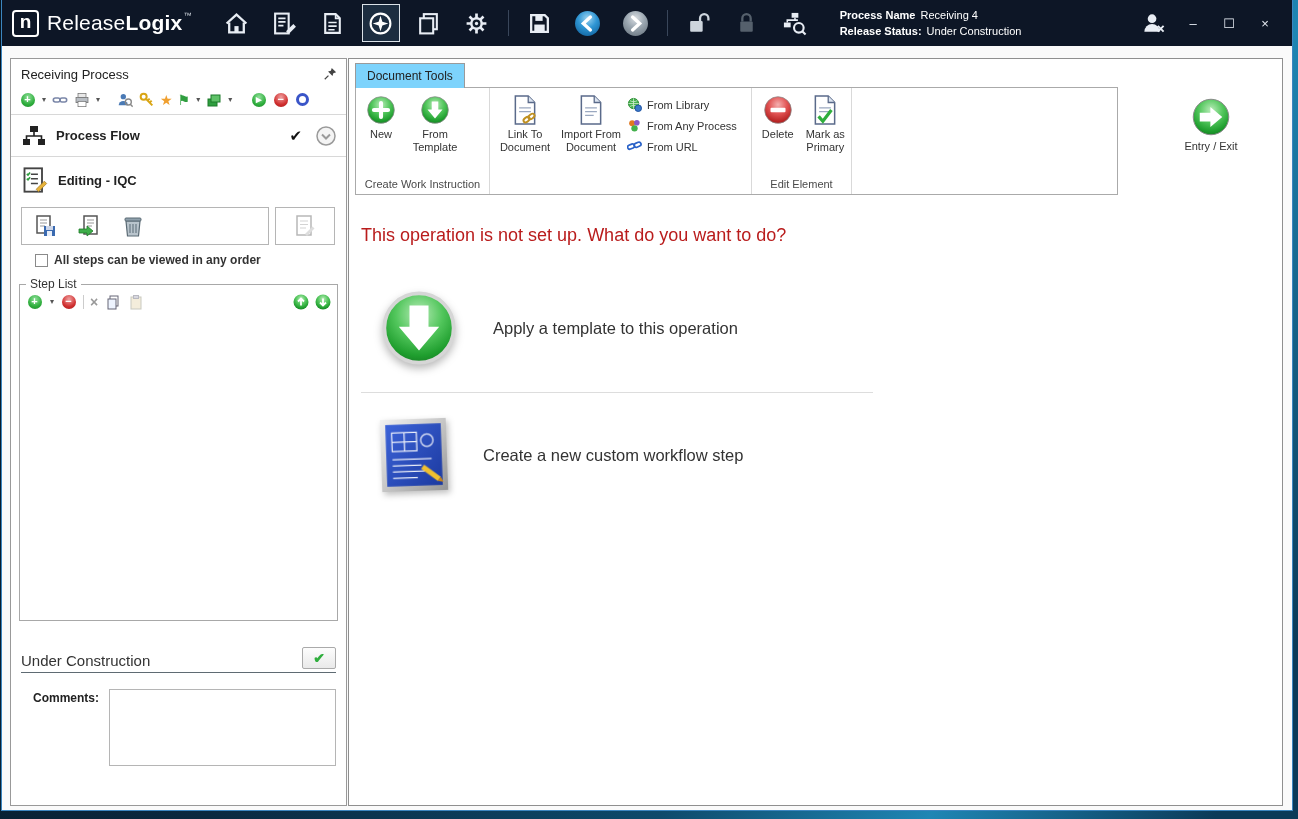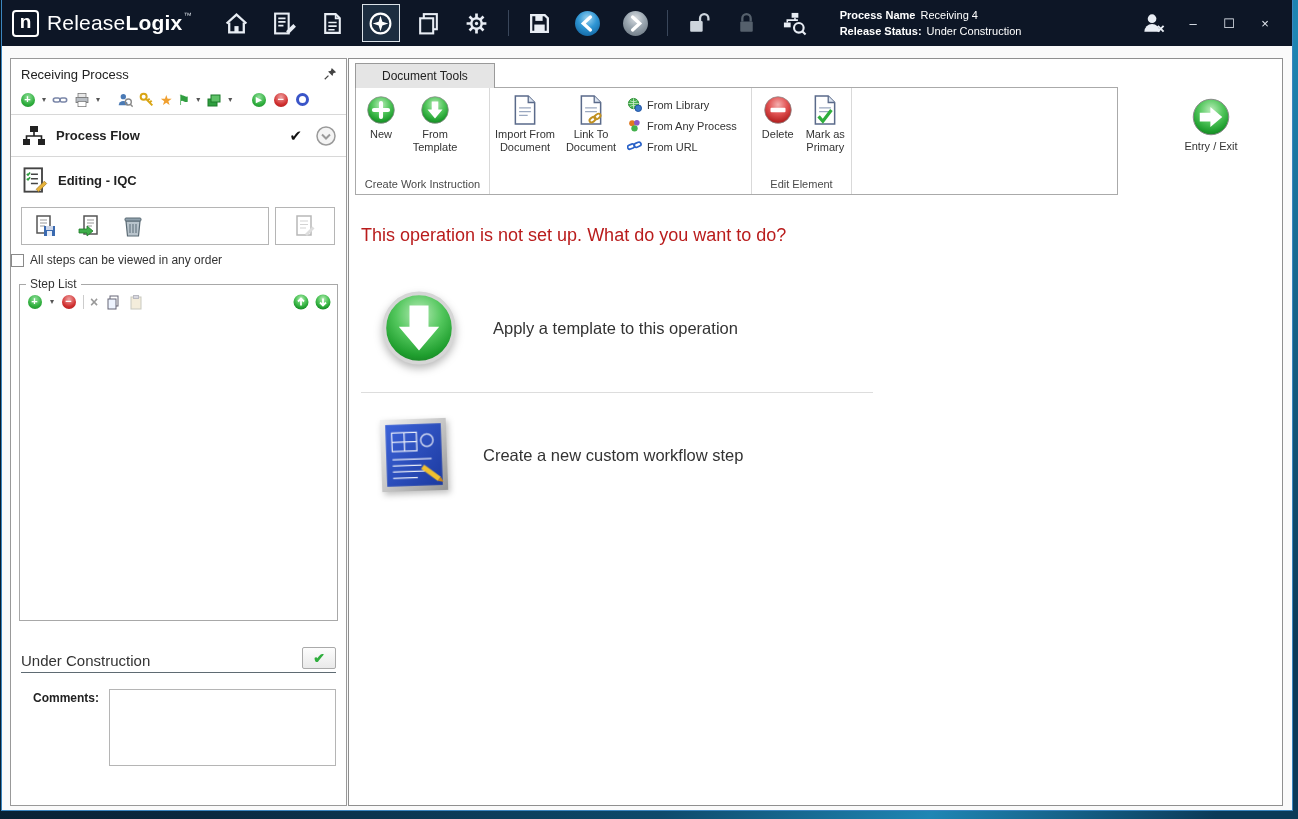--- a/index.html
+++ b/index.html
@@ -54,40 +54,40 @@
   .flow-row { height:42px; } .edit-row { height:46px; border-bottom:none; }
   .sp-row .rlabel { font-weight:bold; font-size:13px; margin-left:9px; color:#222; }
   .flow-check { margin-left:auto; color:#111; font-size:15px; }
   .flow-collapse { margin-left:14px; width:20px; height:20px; }
   .doc-btn-row { display:flex; gap:6px; margin:4px 10px 8px; }
   .btn-box { border:1px solid #b5b5b5; height:38px; display:flex; align-items:center; padding:0 2px; gap:2px; }
   .btn-box.b1 { width:248px; } .btn-box.b2 { width:60px; justify-content:center; }
   .sbtn { width:42px; height:32px; display:flex; align-items:center; justify-content:center; }
   .sbtn svg { width:24px; height:24px; }
   .sbtn.disabled { opacity:.42; }
-  .chk-row { display:flex; align-items:center; gap:6px; margin:6px 0 10px; }
+  .chk-row { display:flex; align-items:center; gap:6px; margin:6px 24px 10px;font-weight:bold; }
   .checkbox { width:13px; height:13px; border:1px solid #8a8a8a; background:#fff; display:inline-block; }
   fieldset.steps { margin:0 8px; border:1px solid #a8a8a8; height:344px; display:flex; flex-direction:column; }
   fieldset.steps legend { font-size:12px; color:#333; margin-left:6px; padding:0 4px; }
   .steps-toolbar { display:flex; align-items:center; gap:6px; padding:2px 6px 4px; }
   .steps-toolbar .right { margin-left:auto; display:flex; gap:5px; }
   .vsep { width:1px; height:14px; background:#ccc; }
   .cutx { color:#999; font-weight:bold; font-size:14px; }
   .steps-body { flex:1; }
   .uc-row { display:flex; align-items:flex-end; margin:26px 10px 0; padding-bottom:3px; border-bottom:1px solid #5f6b73; }
   .uc-label { font-size:15px; color:#333; }
   .uc-btn { margin-left:auto; width:34px; height:22px; border:1px solid #aaa; border-radius:2px;
     background:linear-gradient(#fdfdfd,#e9e9e9); display:flex; align-items:center; justify-content:center;
     color:#2fae3d; font-size:14px; font-weight:bold; }
   .comments-row { display:flex; margin:16px 10px 0 22px; gap:10px; }
   .comments-row .clabel { font-weight:bold; font-size:12px; color:#222; padding-top:2px; }
   .comments-row textarea { width:237px; height:77px; border:1px solid #b5b5b5; resize:none; font-family:"Liberation Sans",sans-serif; font-size:12px; }
   
   .tabstrip { height:28px; position:relative; }
-  .tab { position:absolute; left:6px; top:4px; height:25px; padding:0 26px; background:#e5e5e5;
+  .tab { position:absolute; left:6px; top:4px; height:25px; padding:0 11px; background:#7dd3fc;
     border:1px solid #9a9a9a; border-bottom:none; font-size:12px; color:#222; display:flex; align-items:center; z-index:2; }
   .ribbon { margin-left:6px; width:763px; height:108px; border:1px solid #aaa; display:flex; background:#fff; position:relative; z-index:1; }
   .rgroup { display:flex; flex-direction:column; border-right:1px solid #d9d9d9; }
   .rgroup .rbuttons { display:flex; flex:1; padding:2px 2px 0; }
   .rglabel { padding:2px 4px 4px; font-size:11px; color:#4a4a4a; text-align:center; white-space:nowrap; }
   .rbtn { display:flex; flex-direction:column; align-items:center; padding-top:5px; gap:3px;
     font-size:11px; color:#333; text-align:center; line-height:1.15; }
   .rbtn svg.big { width:30px; height:30px; }
   .g-create { width:134px; } .g-create .rbtn { width:46px; } .g-create .rbtn.wide { width:62px; }
   .g-add { width:262px; } .g-add .rbtn { width:66px; }
@@ -470,35 +470,35 @@
         </div>
         <div class="rglabel">Create Work Instruction</div>
       </div>
 
       <div class="rgroup g-add">
         <div class="rbuttons">
           <div class="rbtn">
             <svg width="24" height="30" viewBox="0 0 22 28">
                 <path d="M2 1h12l6 6v20H2z" fill="#fff" stroke="#5a6a8a" stroke-width="1.4"></path>
                 <path d="M14 1v6h6" fill="#dce4f0" stroke="#5a6a8a" stroke-width="1.2"></path>
-                <path d="M5.5 12h11M5.5 15.5h11M5.5 19h8" stroke="#9aa8c0" stroke-width="1.2"></path>
-              </svg>
-            <span>Import From Document</span>
-          </div>
-          <div class="rbtn">
-            <svg width="24" height="30" viewBox="0 0 22 28">
-                <path d="M2 1h12l6 6v20H2z" fill="#fff" stroke="#5a6a8a" stroke-width="1.4"></path>
-                <path d="M14 1v6h6" fill="#dce4f0" stroke="#5a6a8a" stroke-width="1.2"></path>
                 <path d="M5.5 12h11M5.5 15.5h11" stroke="#9aa8c0" stroke-width="1.2"></path>
                 <g stroke="#c09020" stroke-width="1.8" fill="none">
                   <ellipse cx="12.5" cy="23" rx="3.2" ry="2" transform="rotate(-35 12.5 23)"></ellipse>
                   <ellipse cx="17" cy="20" rx="3.2" ry="2" transform="rotate(-35 17 20)"></ellipse>
                 </g>
               </svg>
             <span>Link To Document</span>
+          </div>
+          <div class="rbtn">
+            <svg width="24" height="30" viewBox="0 0 22 28">
+                <path d="M2 1h12l6 6v20H2z" fill="#fff" stroke="#5a6a8a" stroke-width="1.4"></path>
+                <path d="M14 1v6h6" fill="#dce4f0" stroke="#5a6a8a" stroke-width="1.2"></path>
+                <path d="M5.5 12h11M5.5 15.5h11M5.5 19h8" stroke="#9aa8c0" stroke-width="1.2"></path>
+              </svg>
+            <span>Import From Document</span>
           </div>
           <div class="smallcol">
             <div class="rsmall">
               <svg viewBox="0 0 16 16">
                   <circle cx="7" cy="7" r="5.5" fill="#43b04c" stroke="#2c8c34"></circle>
                   <path d="M1.5 7h11M7 1.5v11M3 3.8c2.5 1.6 5.5 1.6 8 0M3 10.2c2.5-1.6 5.5-1.6 8 0" stroke="#cfeccf" stroke-width="0.9" fill="none"></path>
                   <circle cx="12" cy="12" r="3.5" fill="#3a78c8" stroke="#1c50a0"></circle>
                 </svg>
               <span>From Library</span>
             </div>

